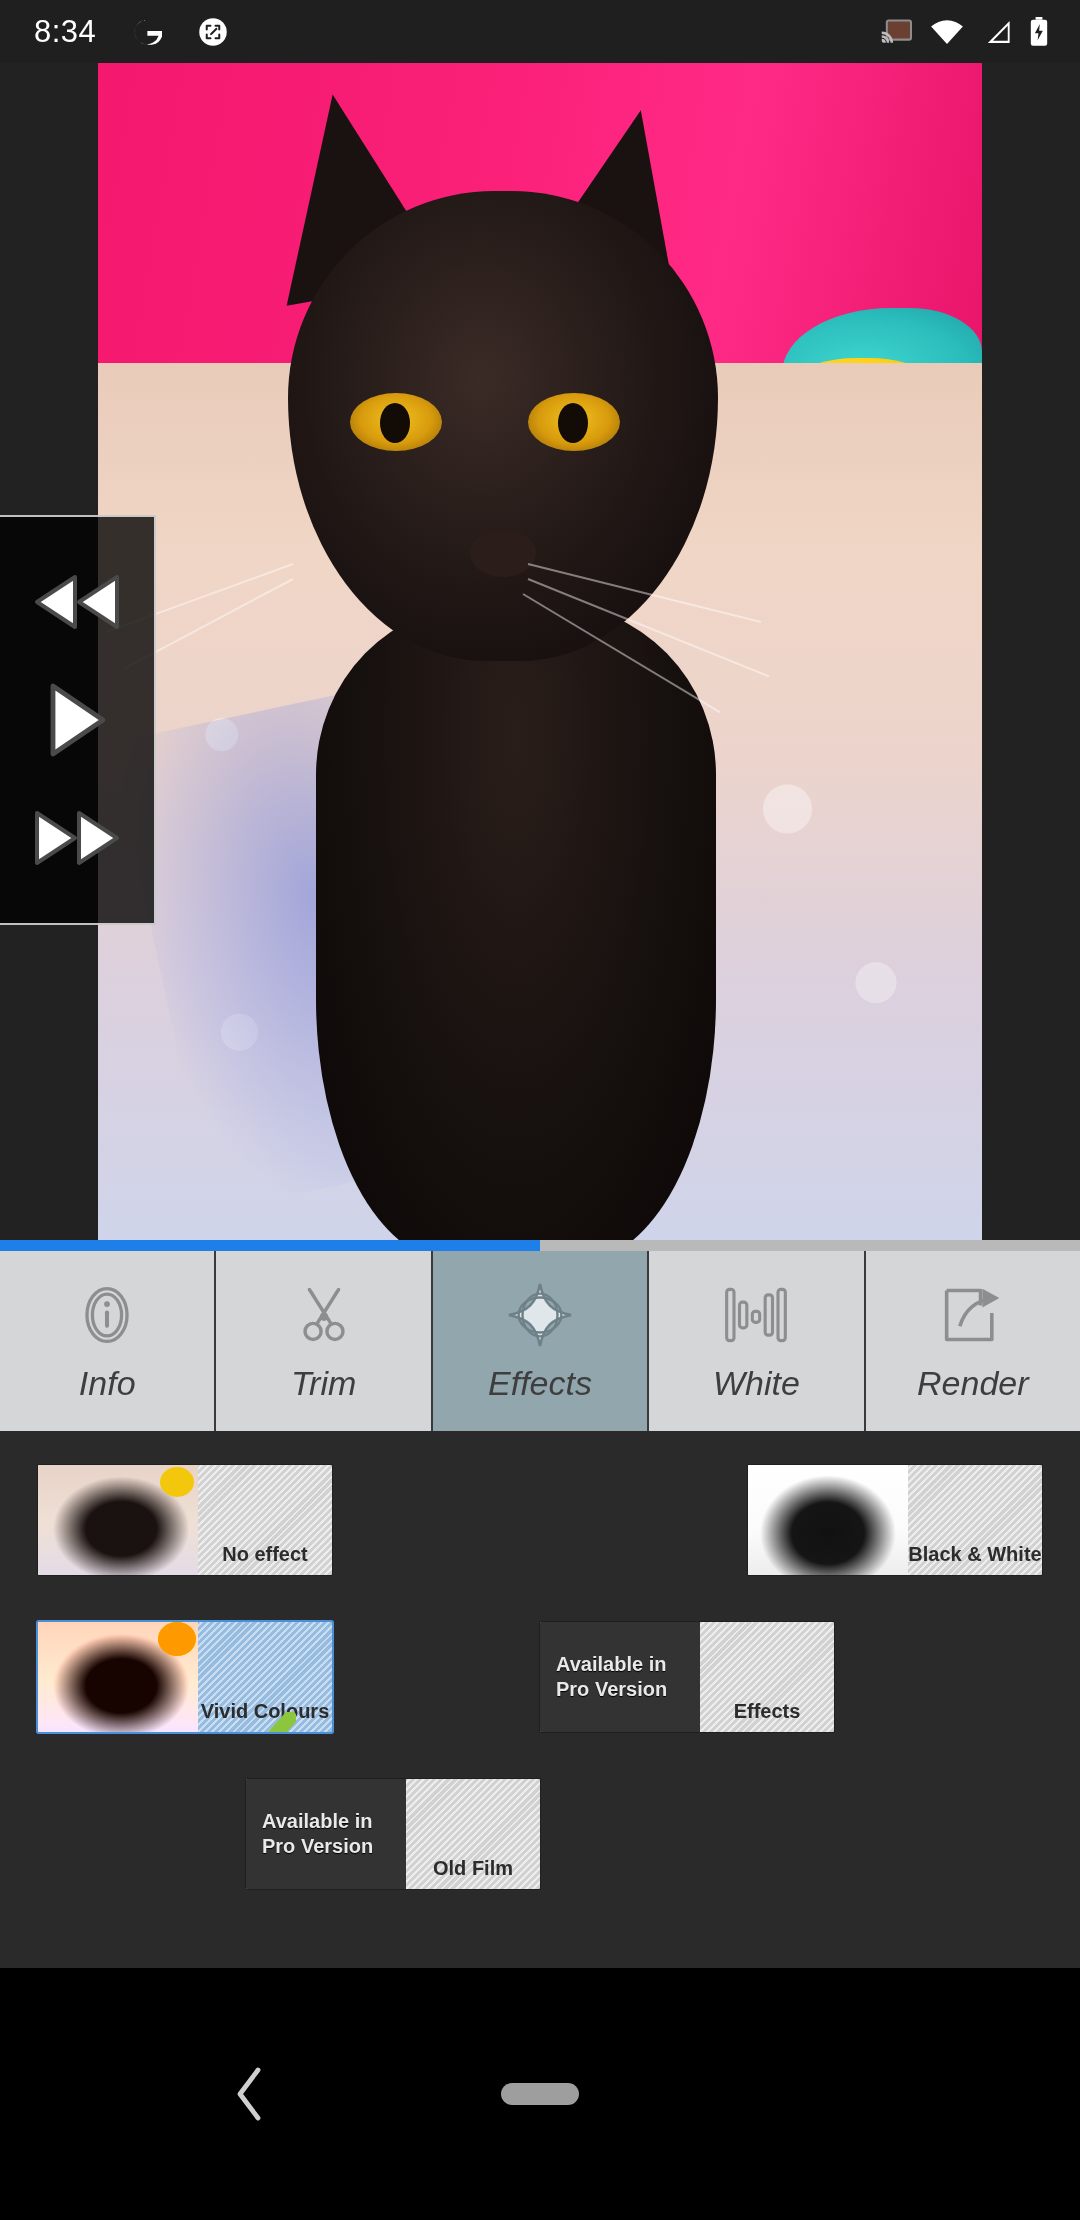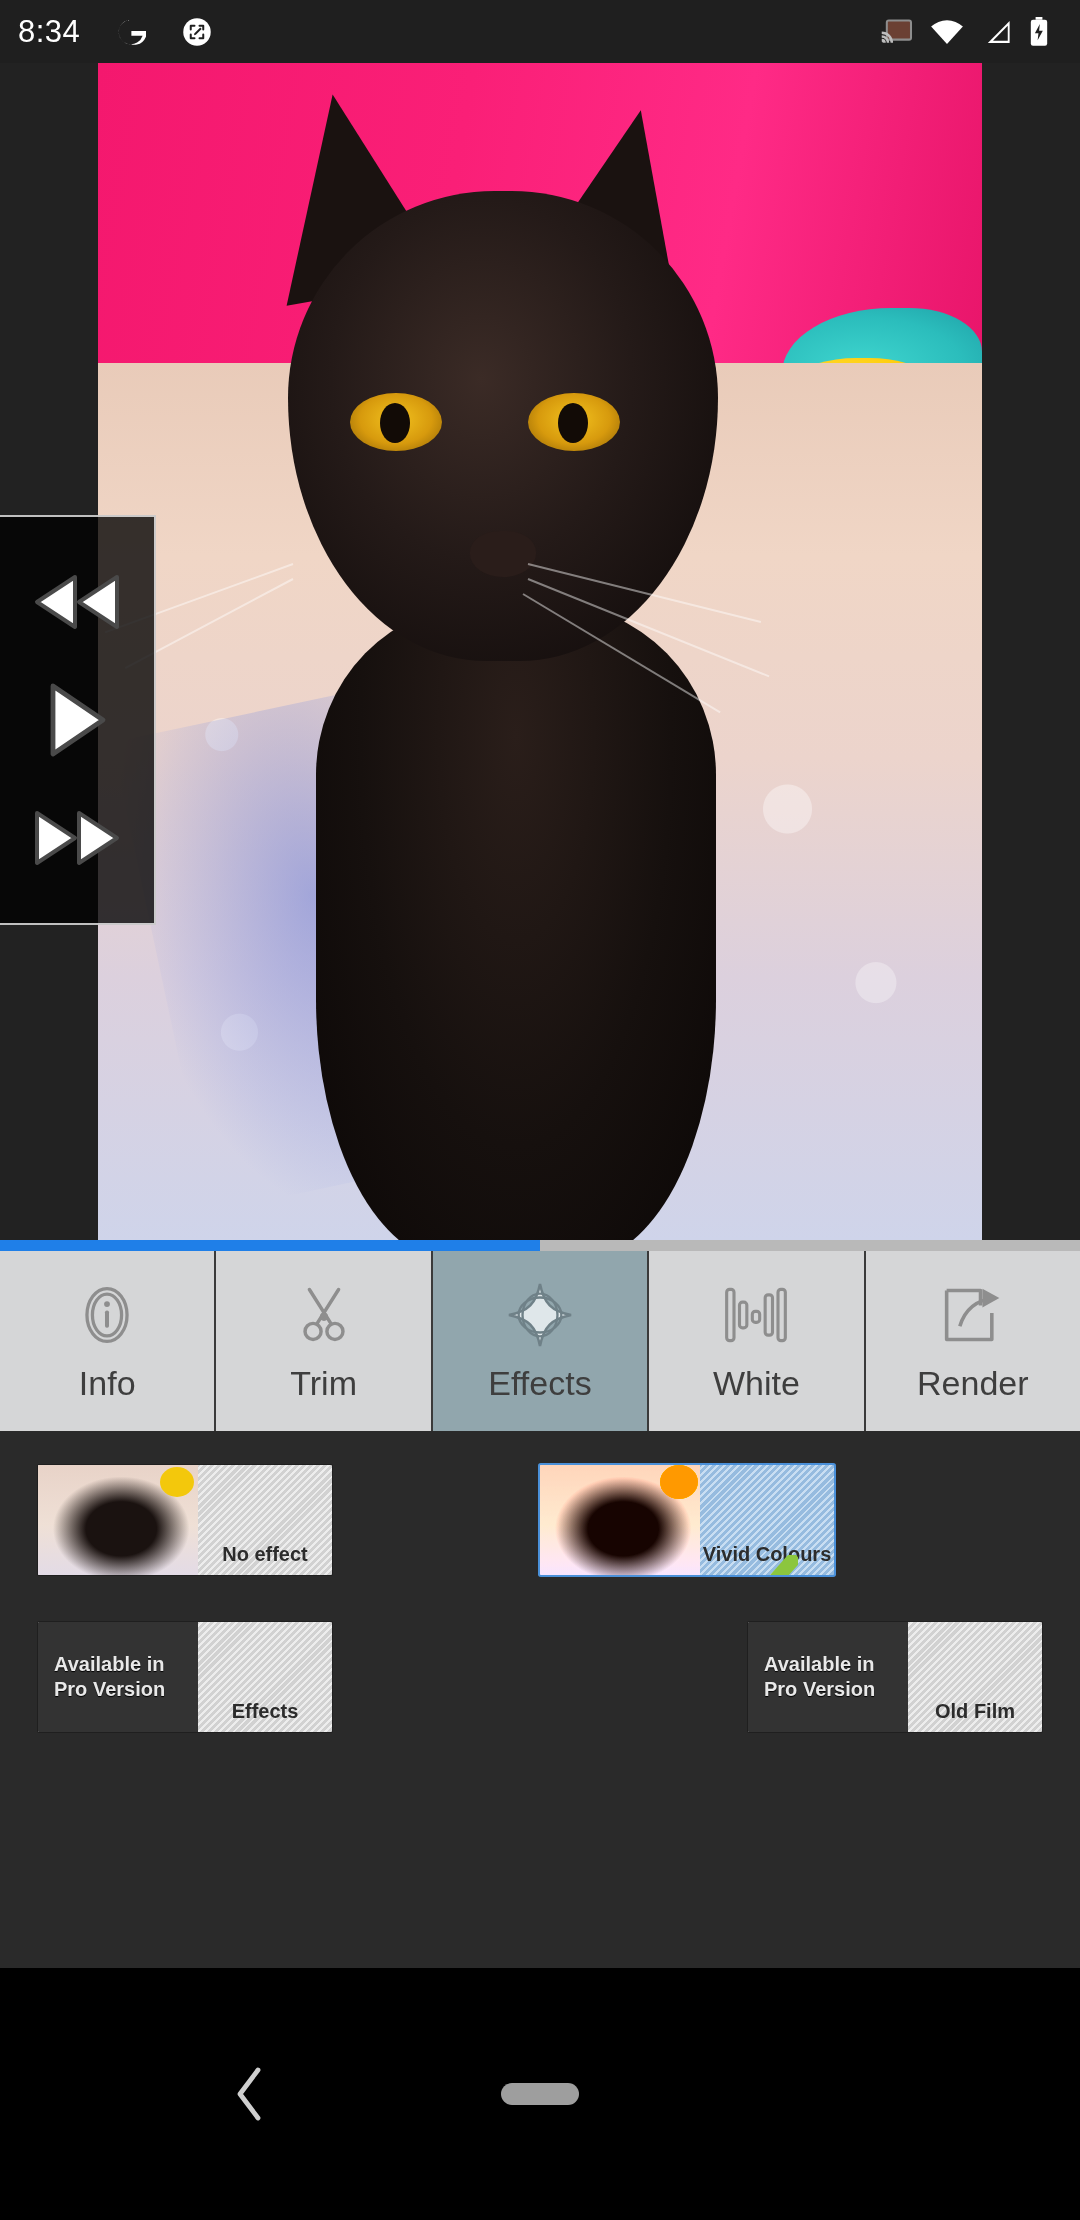--- a/index.html
+++ b/index.html
@@ -9,21 +9,21 @@
     font-family: "Liberation Sans", sans-serif;
     overflow: hidden;
   }
   #screen { position: relative; width: 1080px; height: 2220px; background: #000; }
 
   
   #status-bar {
     position: absolute; left: 0; top: 0; width: 1080px; height: 63px;
     background: #1f1f1f; display: flex; align-items: center;
   }
-  #status-left { display: flex; align-items: center; gap: 36px; padding-left: 18px; }
+  #status-left { display: flex; align-items: center; gap: 36px; padding-left: 34px; }
   #clock { color: #ffffff; font-size: 31px; letter-spacing: 0.5px; }
   .sb-ico { display: inline-flex; align-items: center; justify-content: center; }
   #status-right { margin-left: auto; display: flex; align-items: center; gap: 17px; padding-right: 30px; }
 
   
   #video-area {
     position: absolute; left: 0; top: 63px; width: 1080px; height: 1177px;
     background: #222222; overflow: hidden;
   }
   #video-frame {
@@ -118,21 +118,21 @@
   
   #seek-bar {
     position: absolute; left: 0; top: 1240px; width: 1080px; height: 11px;
     background: #b9b9b9;
   }
   #seek-fill { height: 100%; background: #1f7fe8; }
 
   
   #tab-bar {
     position: absolute; left: 0; top: 1251px; width: 1080px; height: 180px;
-    display: flex; background: #d5d6d7;
+    display: flex; background: #d5d6d7; font-style: italic;
   }
   .tab {
     flex: 1; display: flex; flex-direction: column; align-items: center;
     justify-content: center; gap: 14px;
     border-right: 2px solid #3a3a3a; background: #d5d6d7;
   }
   .tab:last-child { border-right: none; }
   .tab.selected { background: #91a6ad; }
   .tab-label { font-size: 34px; color: #3e3e3e; }
   .tab-icon { width: 70px; height: 70px; display: flex; align-items: center; justify-content: center; }
@@ -409,20 +409,30 @@
             <div class="thumb-inner tv-normal">
                 <div class="toy"></div>
               </div>
           </div>
           <div class="eff-label-wrap">
             <span class="eff-label">No effect</span>
           </div>
         </div>
       </div>
 
+      <div class="effect-cell right">
+        <div class="effect-item">
+          <div class="thumb">
+            <div class="thumb-inner tv-bw"></div>
+          </div>
+          <div class="eff-label-wrap">
+            <span class="eff-label">Black &amp; White</span>
+          </div>
+        </div>
+      </div>
 
       <div class="effect-cell">
         <div class="effect-item selected">
           <div class="thumb">
             <div class="thumb-inner tv-vivid">
                 <div class="toy"></div>
               </div>
           </div>
           <div class="eff-label-wrap">
             <span class="check">

